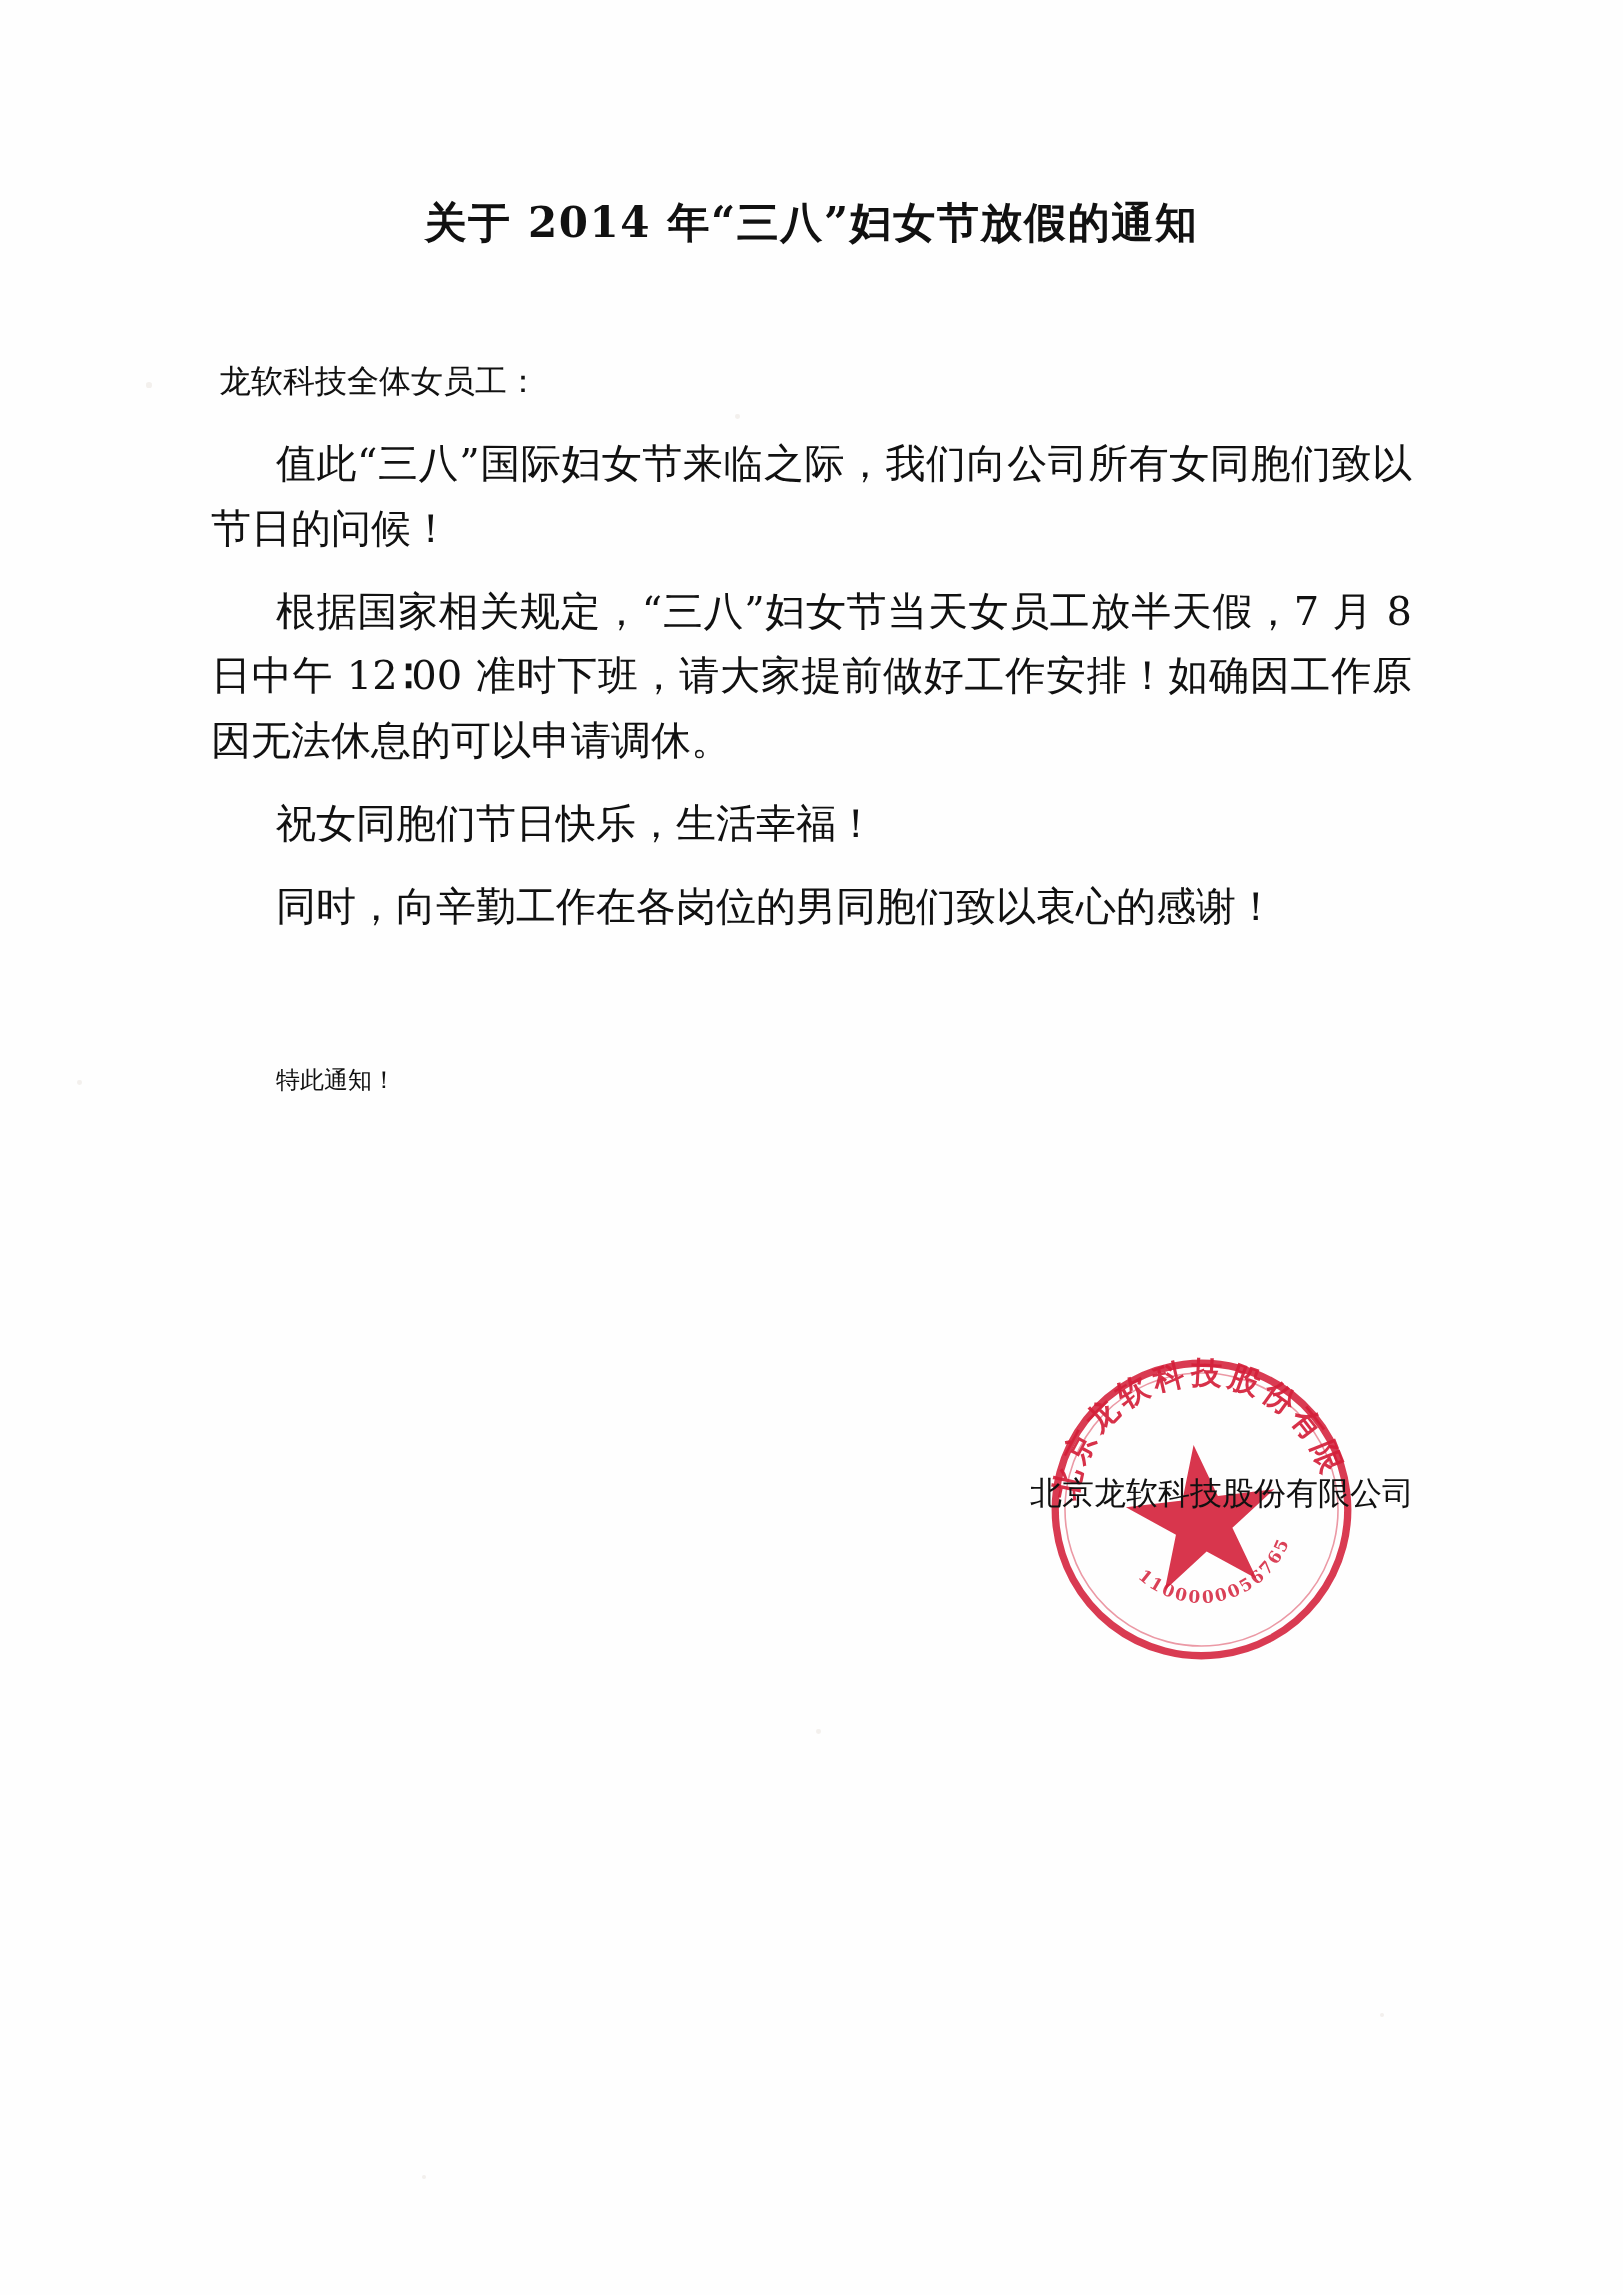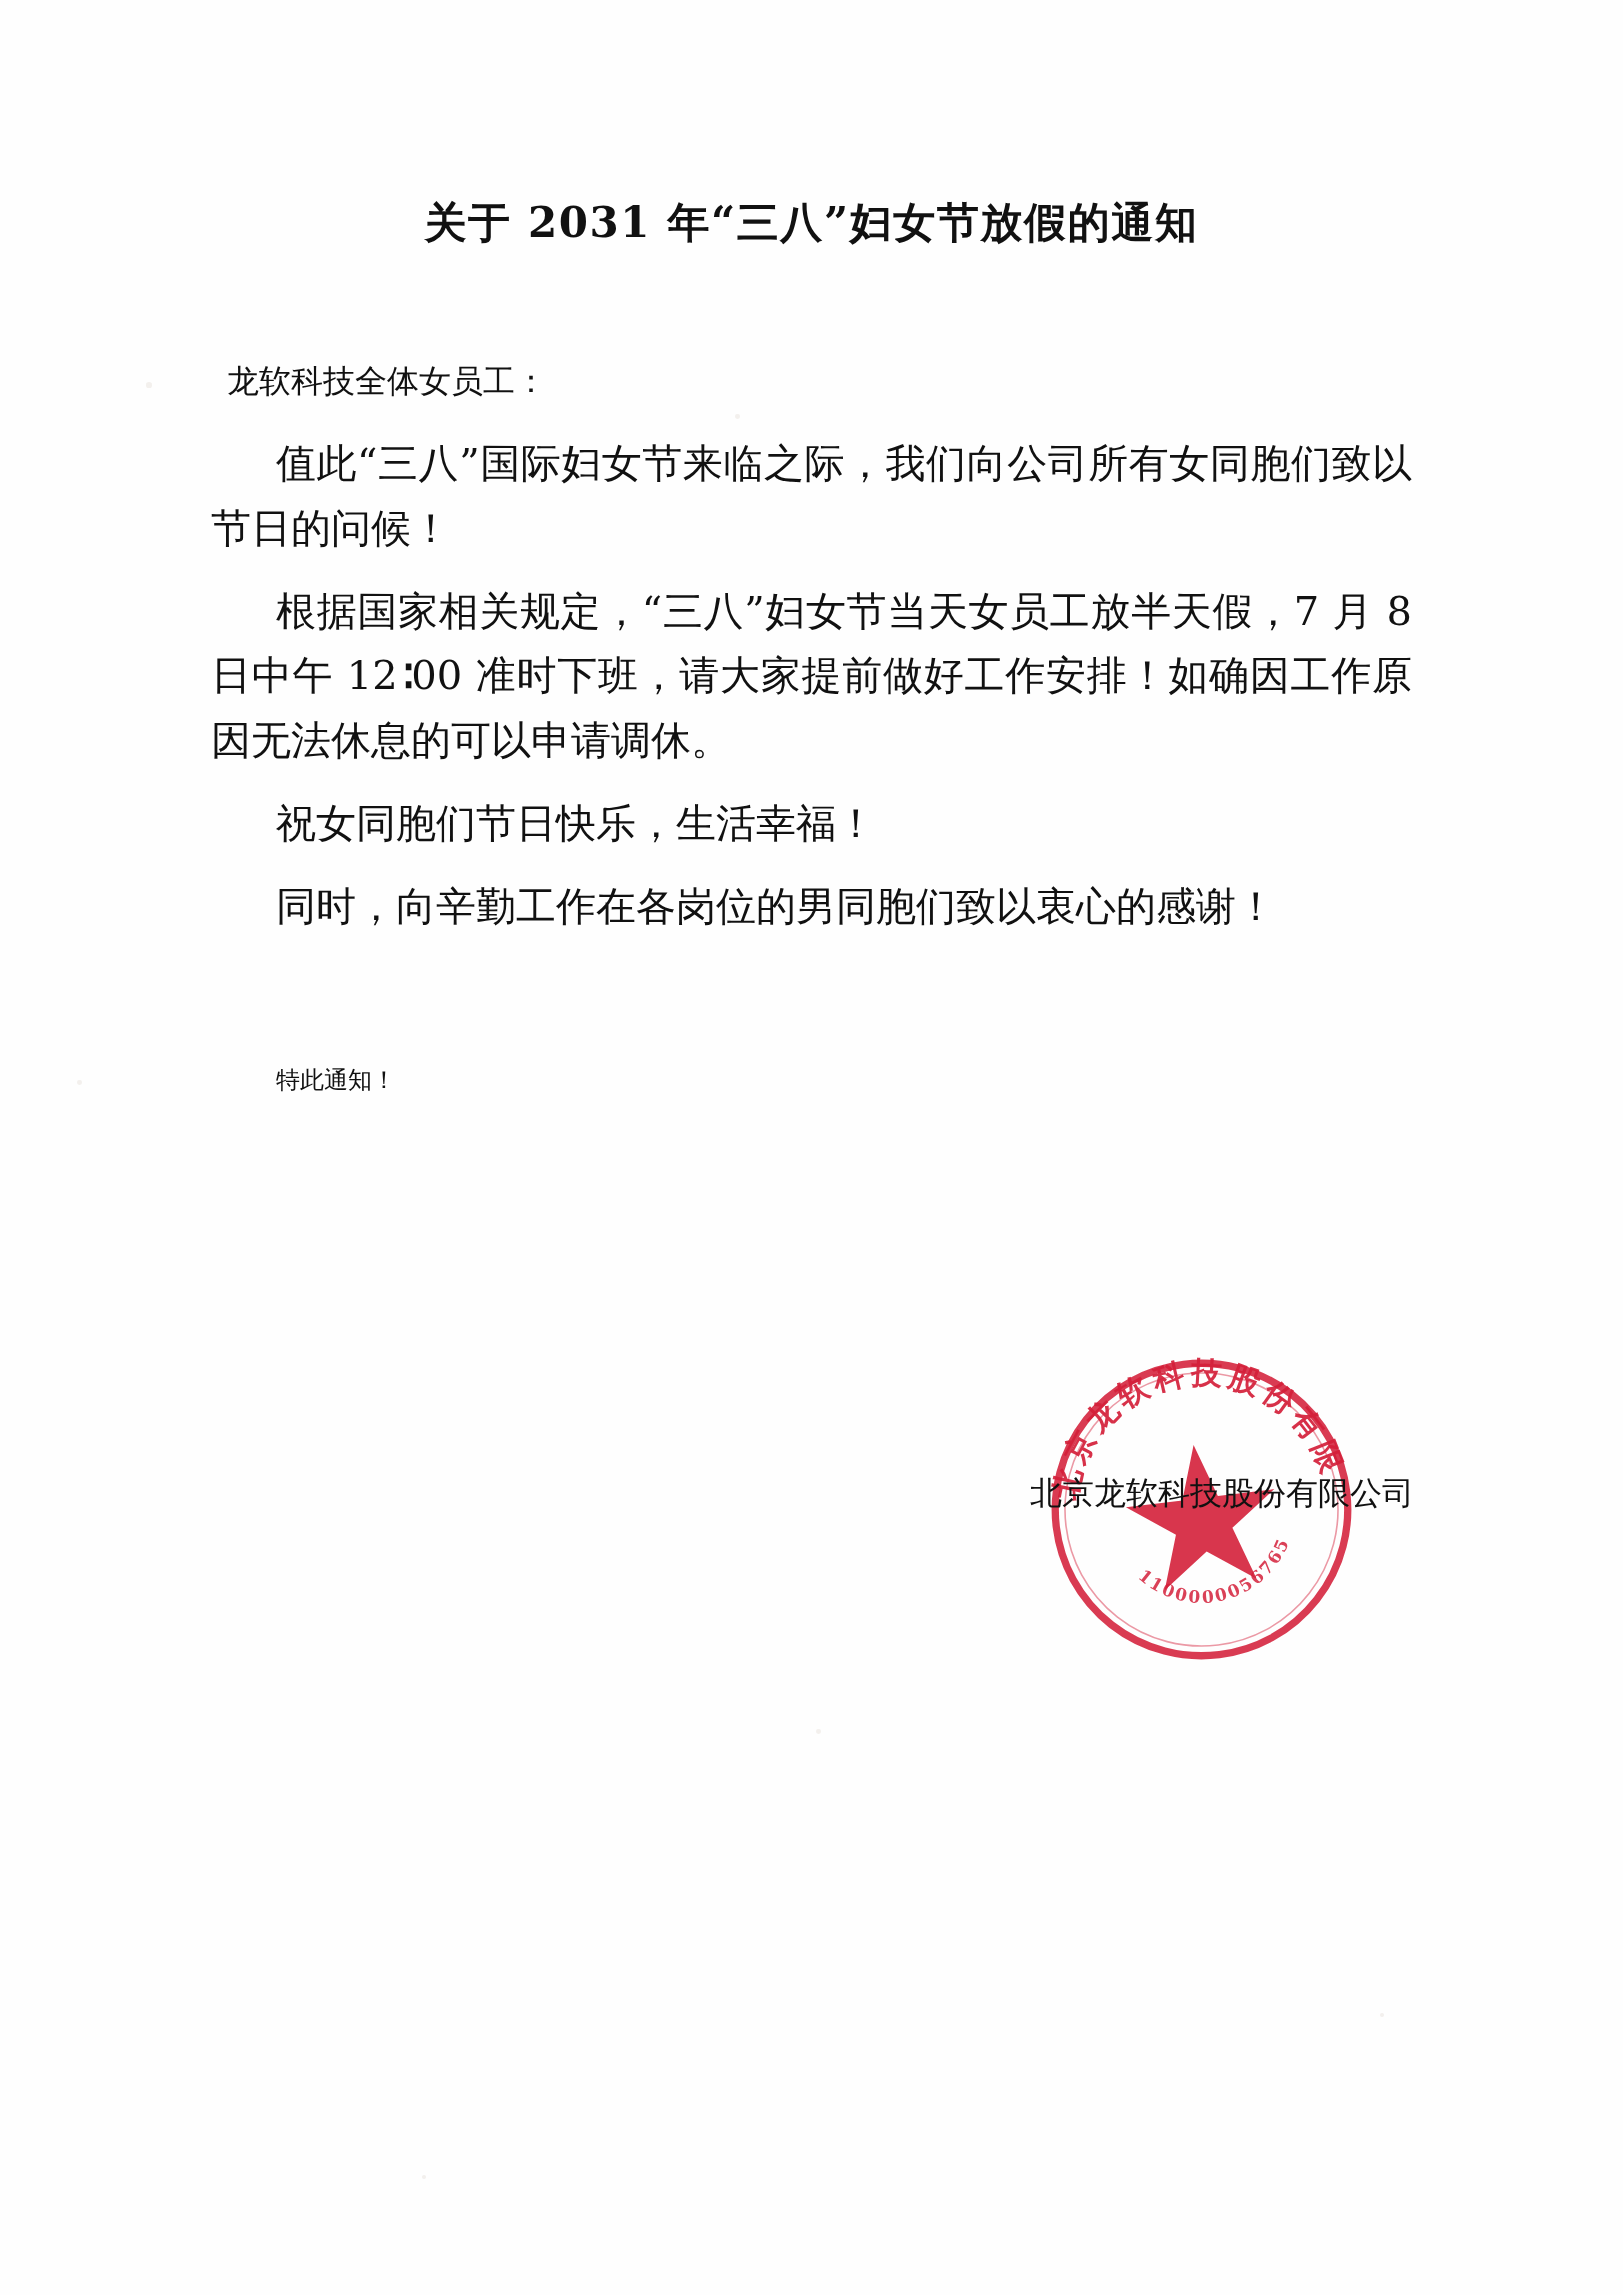--- a/index.html
+++ b/index.html
@@ -46,21 +46,21 @@
 
   .body-block {
     margin: 0 auto;
     width: 1201px;
     padding-top: 114px;
   }
 
   .salutation {
     font-size: 32px;
     line-height: 1.0;
-    margin: 0 0 34px 16px;
+    margin: 0 0 34px 8px;
     color: #111;
   }
 
   .para {
     font-size: 40px;
     line-height: 1.62;
     text-indent: 65px;
     margin: 0 0 6.5px 0;
     text-align: justify;
     color: #111;
@@ -124,21 +124,21 @@
 
 <div class="page">
 
   <div class="speck" style="left:146px;top:382px;width:5.7px;height:5.7px;"></div>
   <div class="speck" style="left:735px;top:414px;width:4.9px;height:4.9px;"></div>
   <div class="speck" style="left:77px;top:1080px;width:4.9px;height:4.9px;"></div>
   <div class="speck" style="left:816px;top:1729px;width:4.9px;height:4.9px;"></div>
   <div class="speck" style="left:1380px;top:2013px;width:4px;height:4px;"></div>
   <div class="speck" style="left:422px;top:2175px;width:4px;height:4px;"></div>
 
-  <h1 class="doc-title">关于 2031 年“三八”妇女节放假的通知</h1>
+  <h1 class="doc-title">关于 2014 年“三八”妇女节放假的通知</h1>
 
   <div class="body-block">
 
     <p class="salutation">龙软科技全体女员工：</p>
 
     <p class="para">值此“三八”国际妇女节来临之际，我们向公司所有女同胞们致以节日的问候！</p>
 
     <p class="para spaced-top">根据国家相关规定，“三八”妇女节当天女员工放半天假，7 月 8 日中午 12∶00 准时下班，请大家提前做好工作安排！如确因工作原因无法休息的可以申请调休。</p>
 
     <p class="para spaced-top">祝女同胞们节日快乐，生活幸福！</p>

